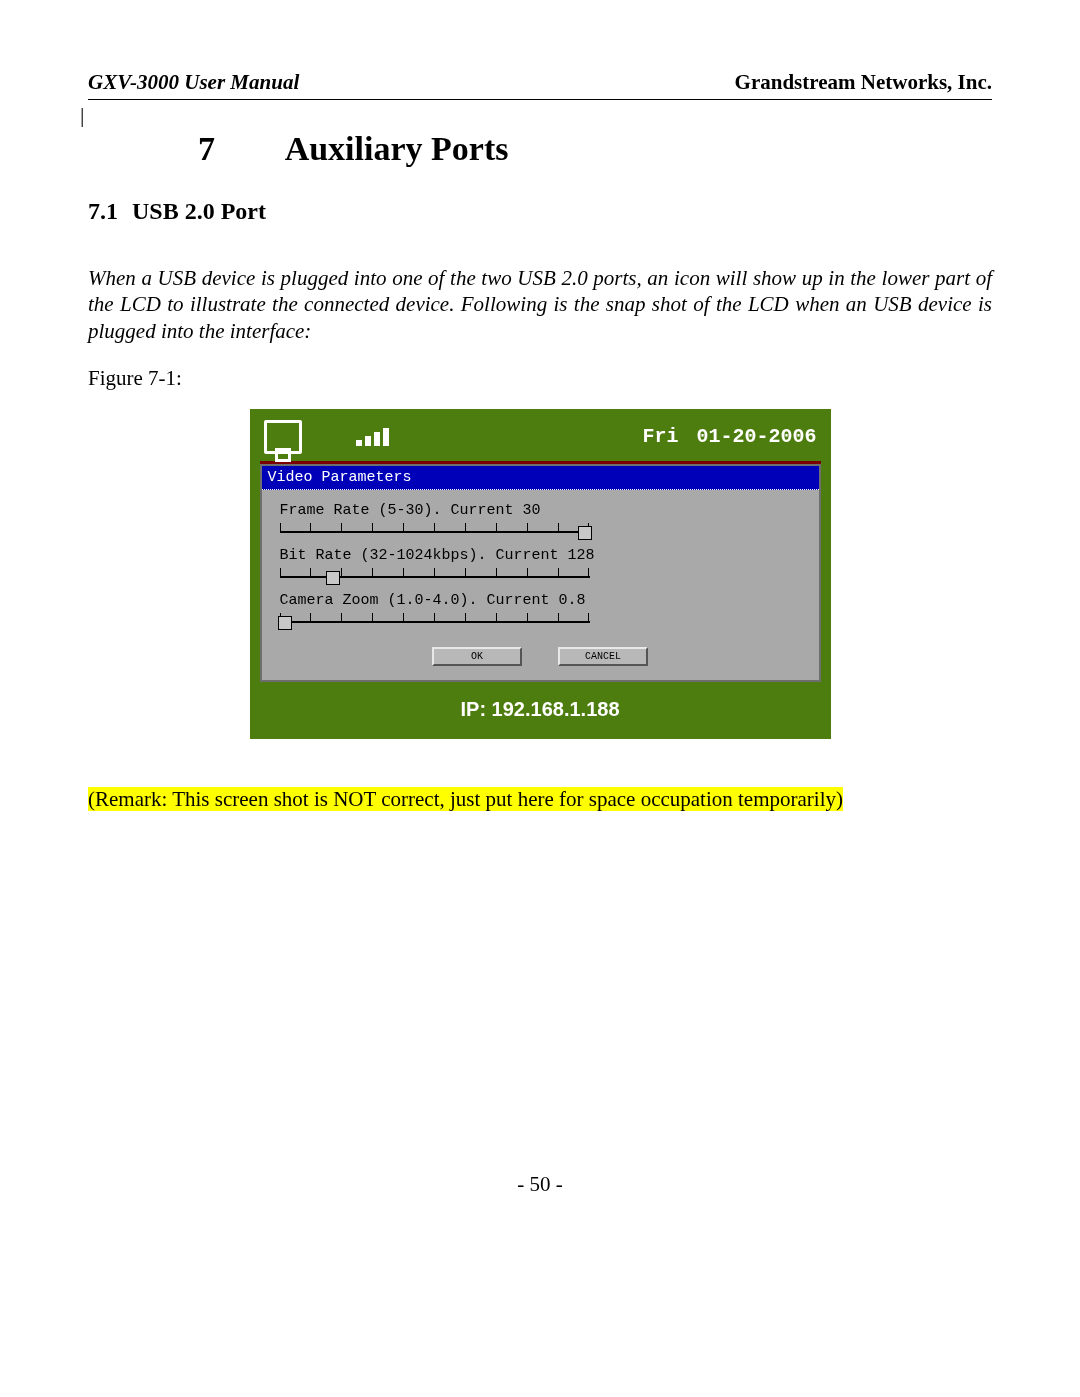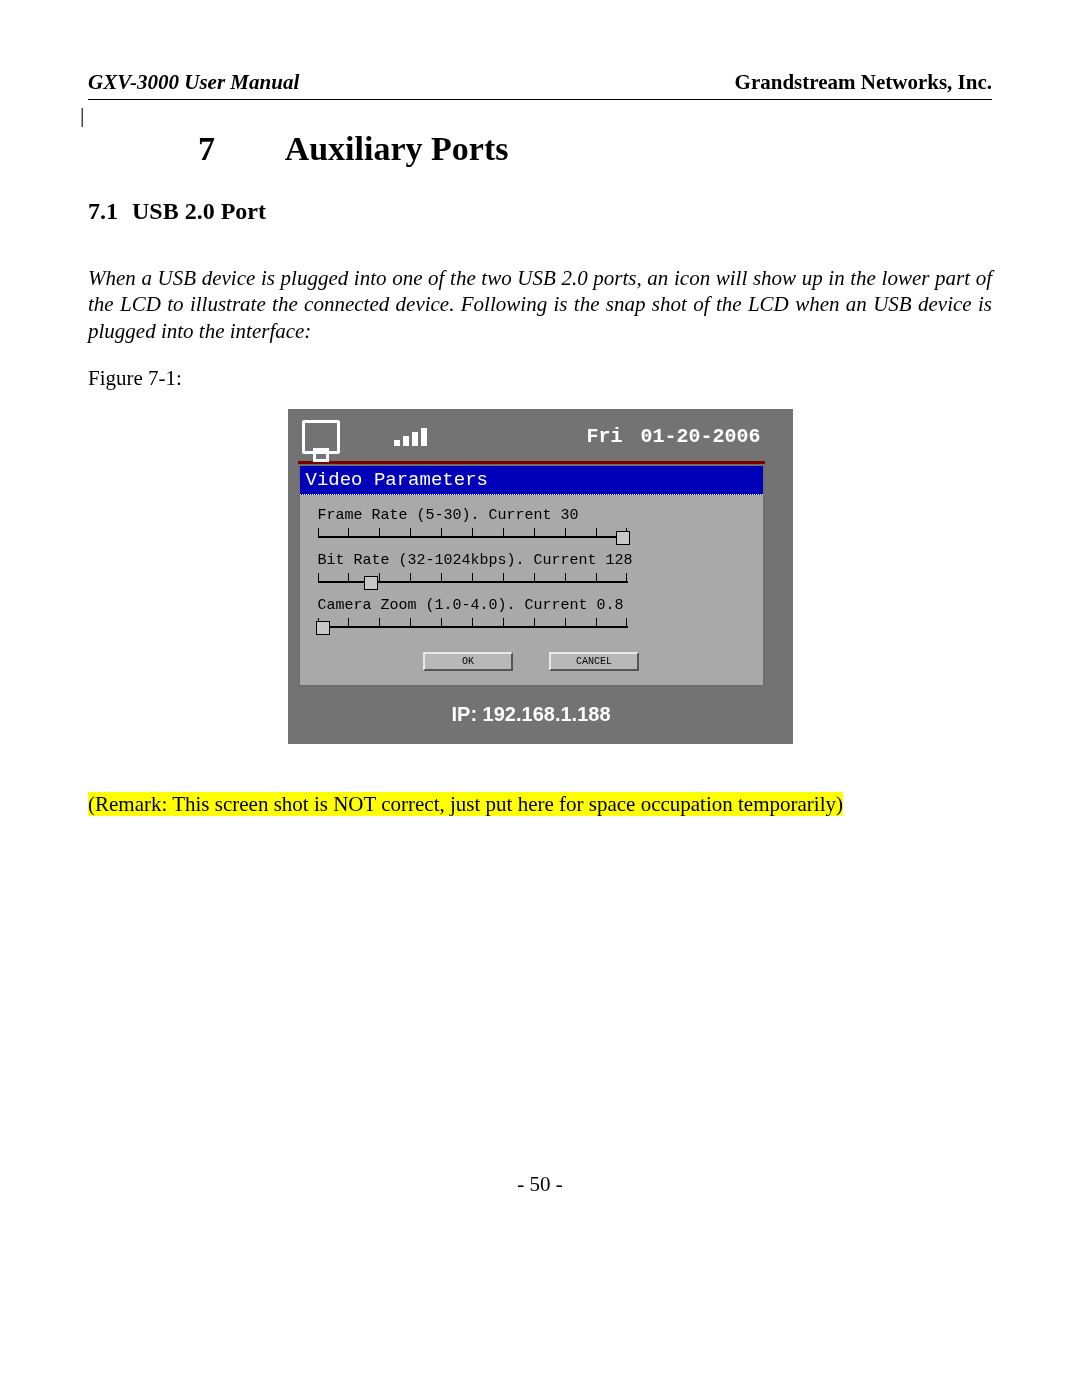--- a/index.html
+++ b/index.html
@@ -54,23 +54,23 @@
   .fig-label {
     margin-top: 22px;
     font-size: 21px;
   }
   .screenshot-wrap {
     margin-top: 18px;
     display: flex;
     justify-content: center;
   }
   .lcd {
-    width: 505px;
-    background: #737373;
-    padding: 10px 28px 18px 10px;
+    width: 581px;
+    background: #4d7c0f;
+    padding: 10px 10px 18px 10px;
     font-family: "Lucida Console", "Courier New", monospace;
     color: #fff;
     box-sizing: border-box;
   }
   .lcd-top {
     display: flex;
     align-items: center;
     height: 36px;
     padding: 0 4px 6px 4px;
   }
@@ -105,21 +105,21 @@
   .panel {
     background: #a9a9a9;
     border: 2px solid #6e6e6e;
     margin: 0;
     padding: 0;
   }
   .panel-title {
     background: #0000b8;
     color: #fff;
     padding: 3px 6px;
-    font-size: 19px;
+    font-size: 15px;
     border-bottom: 1px dotted #fff;
   }
   .panel-body {
     padding: 6px 18px 14px 18px;
     color: #000;
     font-size: 15px;
   }
   .param-label { margin-top: 6px; }
   .slider {
     margin-top: 4px;

